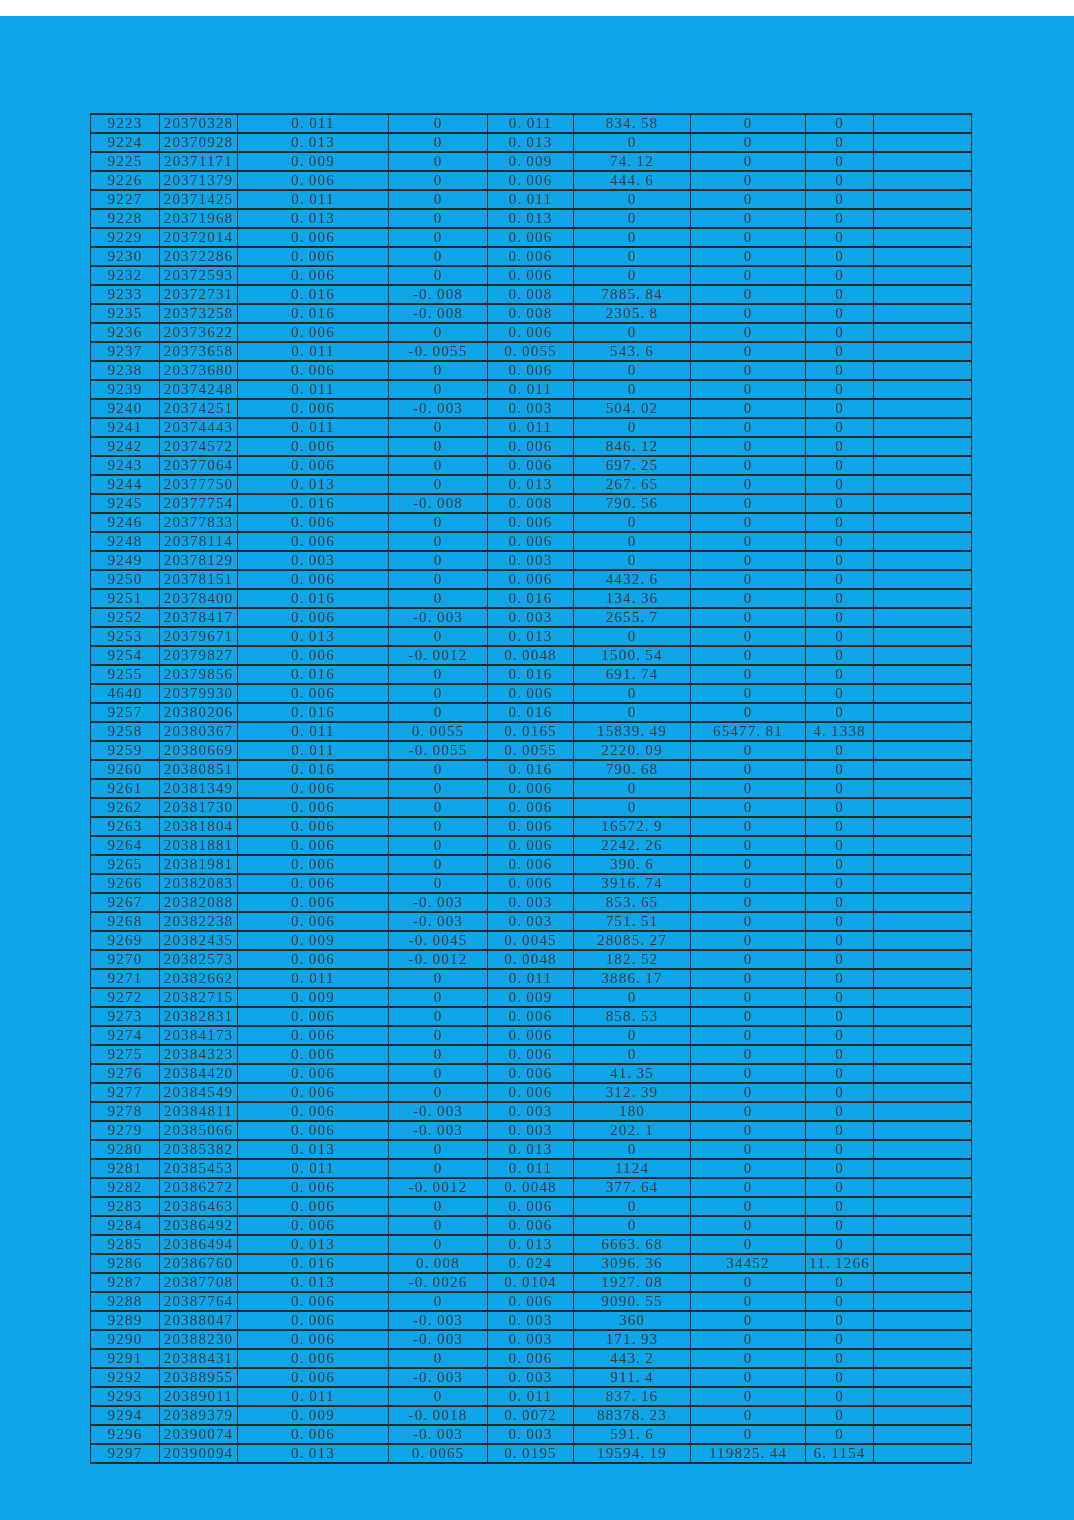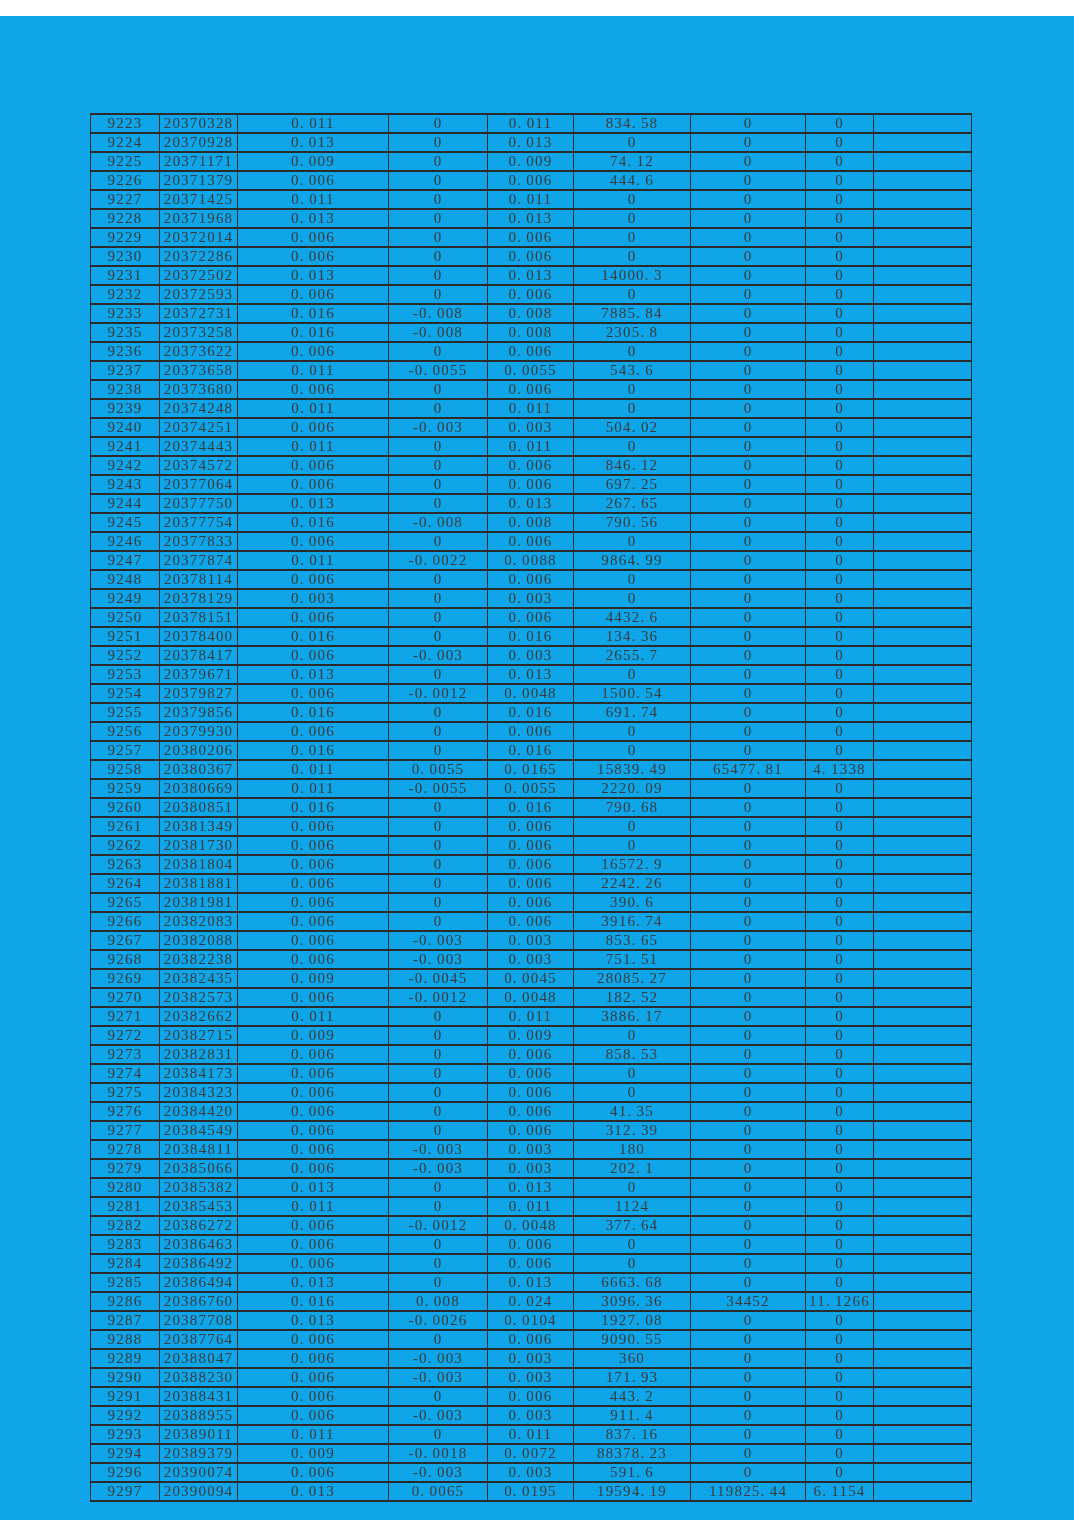--- a/index.html
+++ b/index.html
@@ -139,31 +139,20 @@
           <td>20372286</td>
           <td>0. 006</td>
           <td>0</td>
           <td>0. 006</td>
           <td>0</td>
           <td>0</td>
           <td>0</td>
           <td></td>
         </tr>
         <tr>
-          <td>9231</td>
-          <td>20372502</td>
-          <td>0. 013</td>
-          <td>0</td>
-          <td>0. 013</td>
-          <td>14000. 3</td>
-          <td>0</td>
-          <td>0</td>
-          <td></td>
-        </tr>
-        <tr>
           <td>9232</td>
           <td>20372593</td>
           <td>0. 006</td>
           <td>0</td>
           <td>0. 006</td>
           <td>0</td>
           <td>0</td>
           <td>0</td>
           <td></td>
         </tr>
@@ -304,31 +293,20 @@
           <td>20377833</td>
           <td>0. 006</td>
           <td>0</td>
           <td>0. 006</td>
           <td>0</td>
           <td>0</td>
           <td>0</td>
           <td></td>
         </tr>
         <tr>
-          <td>9247</td>
-          <td>20377874</td>
-          <td>0. 011</td>
-          <td>-0. 0022</td>
-          <td>0. 0088</td>
-          <td>9864. 99</td>
-          <td>0</td>
-          <td>0</td>
-          <td></td>
-        </tr>
-        <tr>
           <td>9248</td>
           <td>20378114</td>
           <td>0. 006</td>
           <td>0</td>
           <td>0. 006</td>
           <td>0</td>
           <td>0</td>
           <td>0</td>
           <td></td>
         </tr>
@@ -403,21 +381,21 @@
           <td>20379856</td>
           <td>0. 016</td>
           <td>0</td>
           <td>0. 016</td>
           <td>691. 74</td>
           <td>0</td>
           <td>0</td>
           <td></td>
         </tr>
         <tr>
-          <td>9256</td>
+          <td>4640</td>
           <td>20379930</td>
           <td>0. 006</td>
           <td>0</td>
           <td>0. 006</td>
           <td>0</td>
           <td>0</td>
           <td>0</td>
           <td></td>
         </tr>
         <tr>

